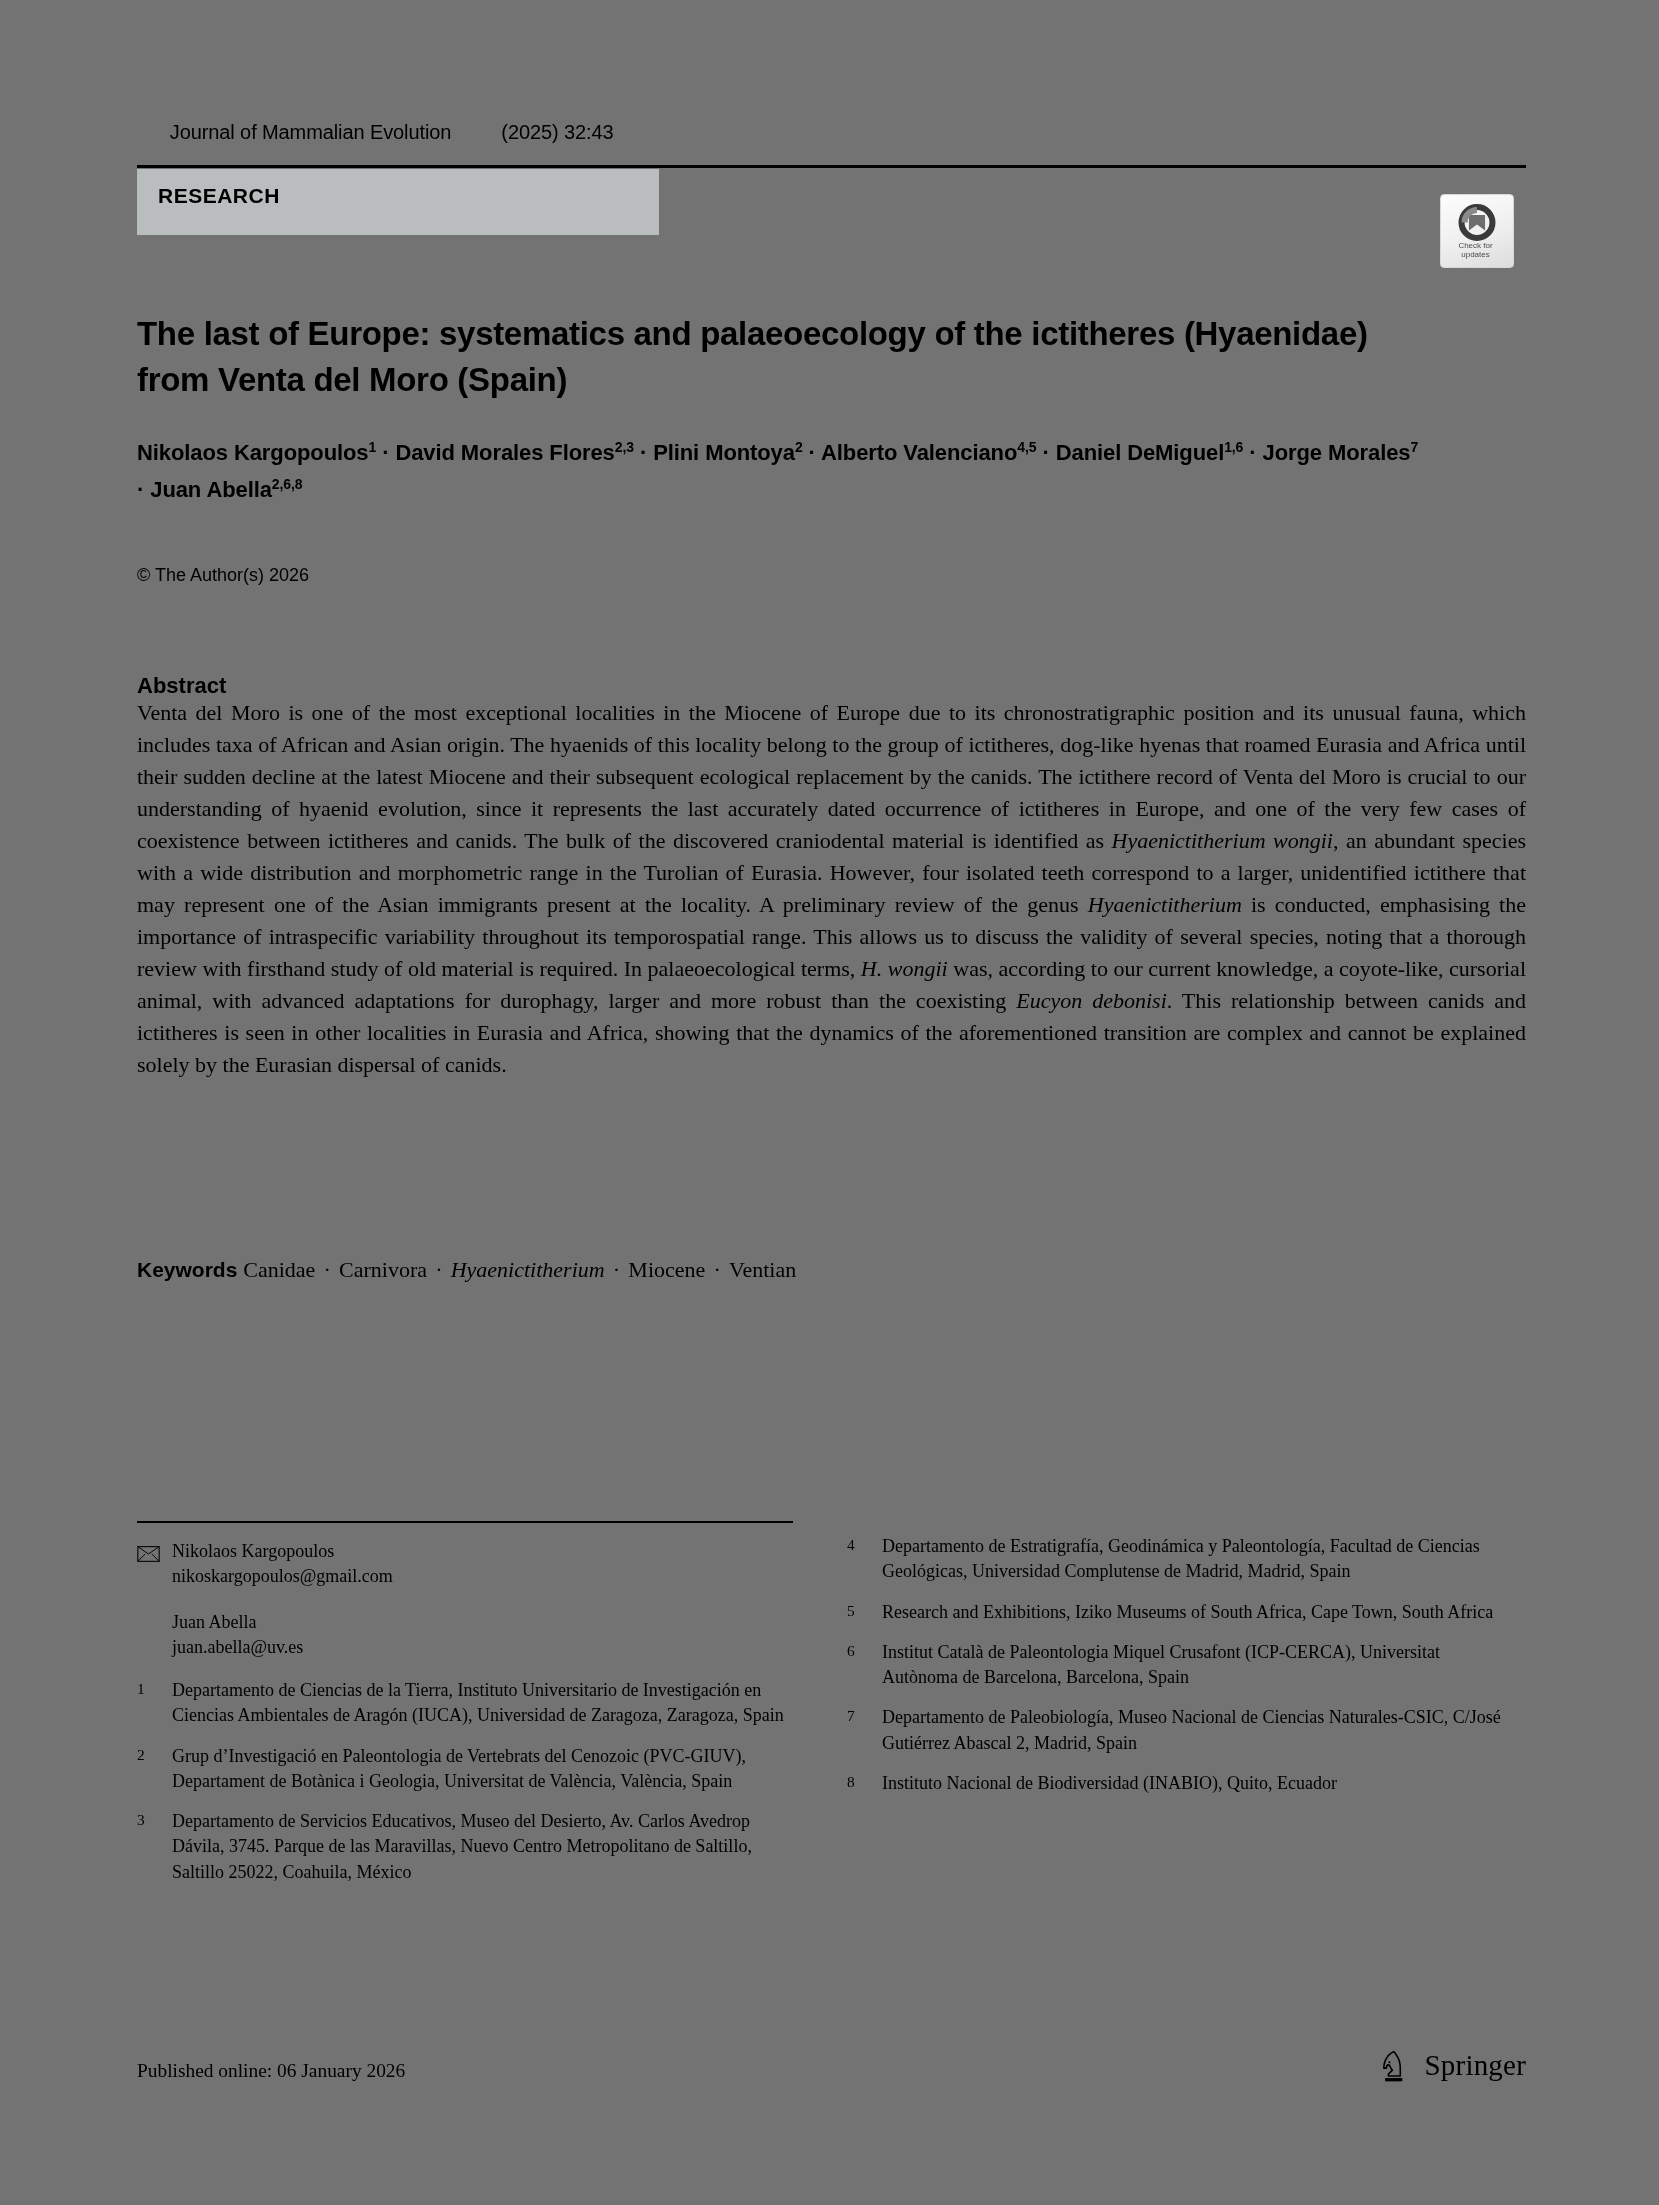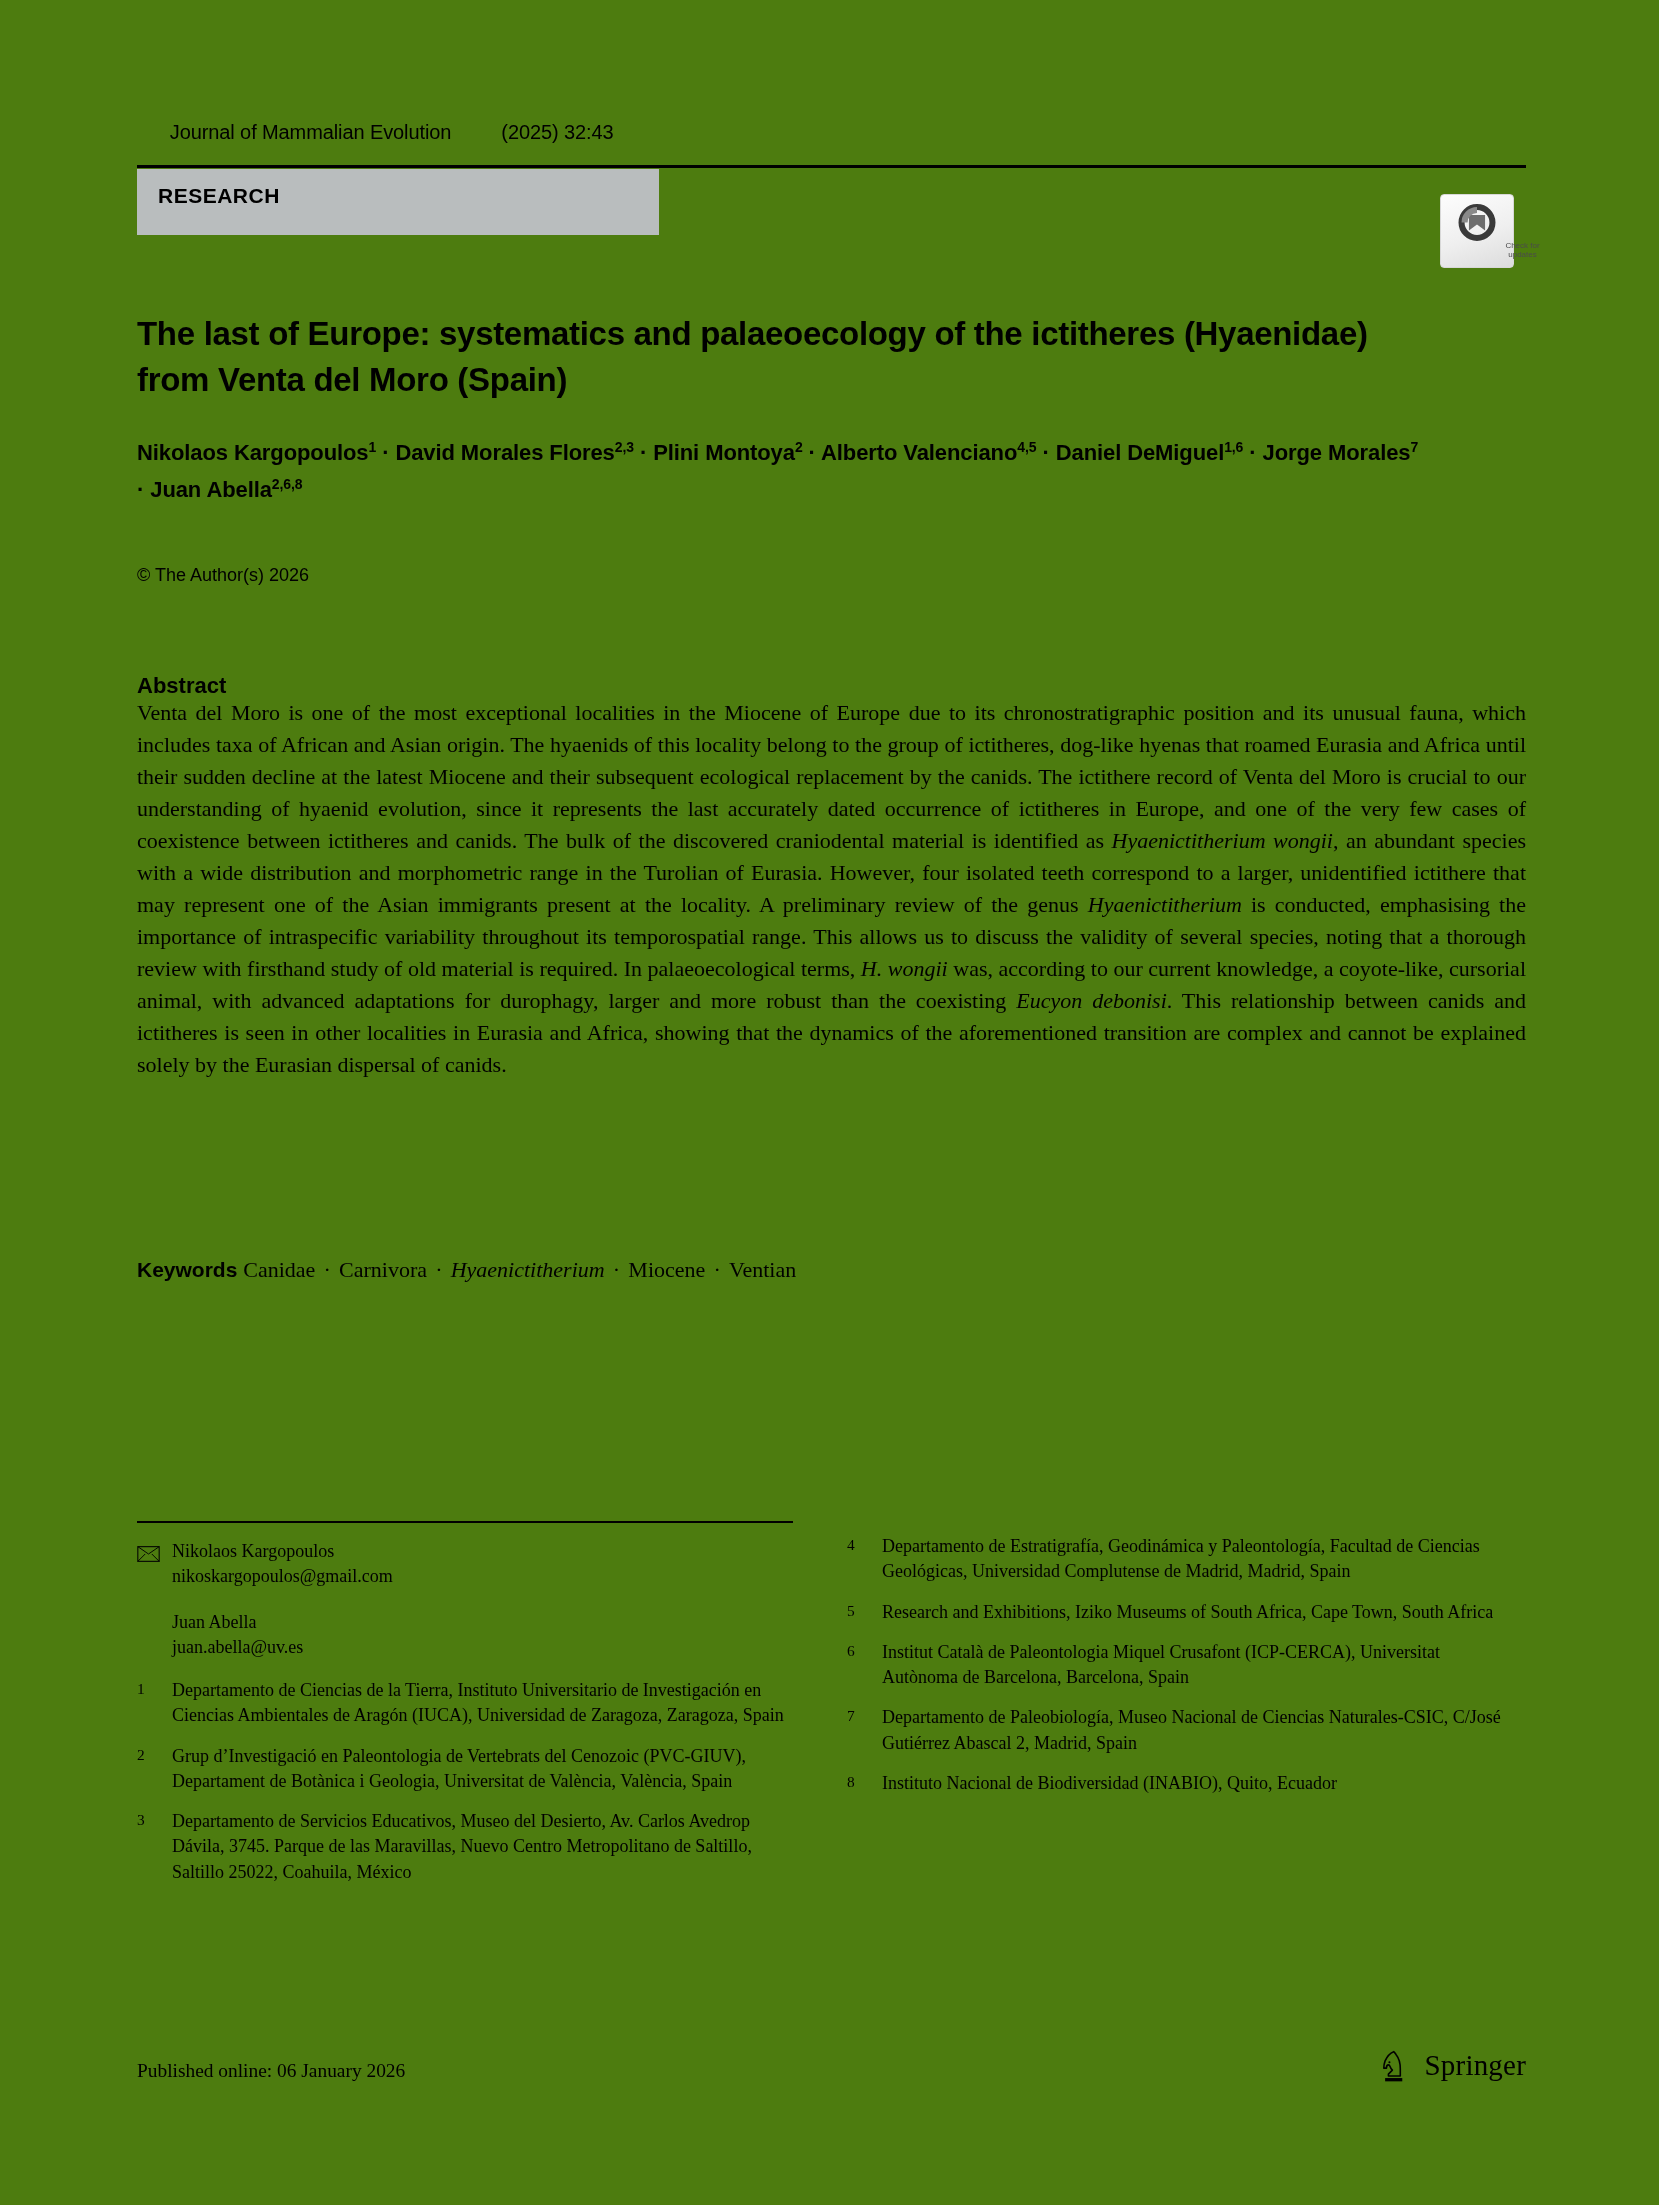--- a/index.html
+++ b/index.html
@@ -14,21 +14,21 @@
     font-family: "Liberation Serif", serif;
     color: #000000;
     overflow: hidden;
   }
 
   .page {
     position: absolute;
     left: 0; top: 0;
     width: 1660px;
     height: 2205px;
-    background: #4d7c0f;
+    background: #737373;
   }
 
   
   .journal-header {
     position: absolute;
     left: 137px;
     top: 86px;
     width: 1272px;
     font-family: "Liberation Sans", sans-serif;
     font-size: 20px;
@@ -85,29 +85,28 @@
     background: linear-gradient(160deg, #fdfdfd 0%, #efefef 55%, #dcdcdc 100%);
   }
   .crossmark-ring {
     position: absolute;
     left: 50%;
     top: 8px;
     transform: translateX(-50%);
   }
   .crossmark-text {
     position: absolute;
-    left: 7px;
+    left: 0;
     top: 46px;
     width: 69px;
     text-align: center;
     font-family: "Liberation Sans", sans-serif;
     font-size: 8px;
     line-height: 9.4px;
     color: #4b4b4b;
-    padding-left: 40px;
   }
 
   
   .title {
     position: absolute;
     left: 137px;
     top: 289px;
     width: 1272px;
     font-family: Liberation Sans, sans-serif;
     font-weight: bold;

